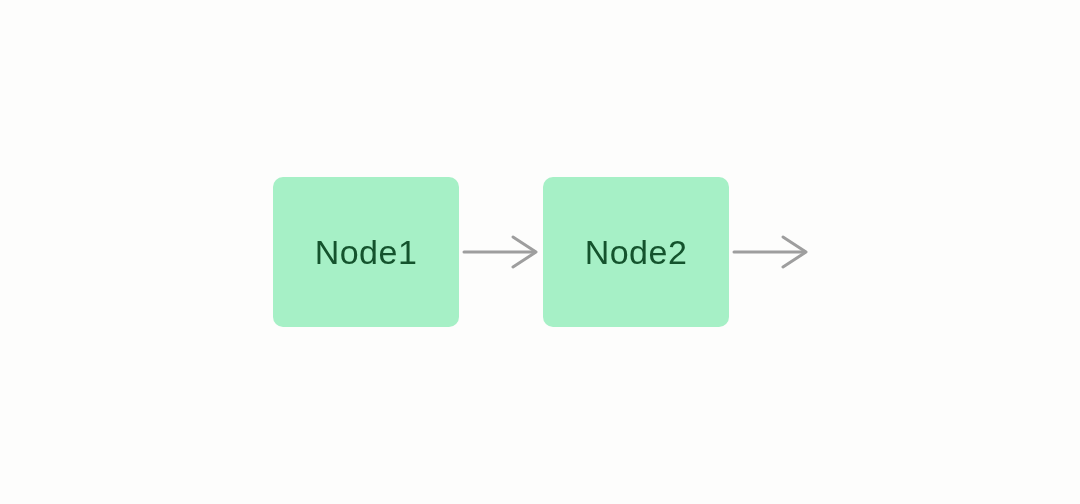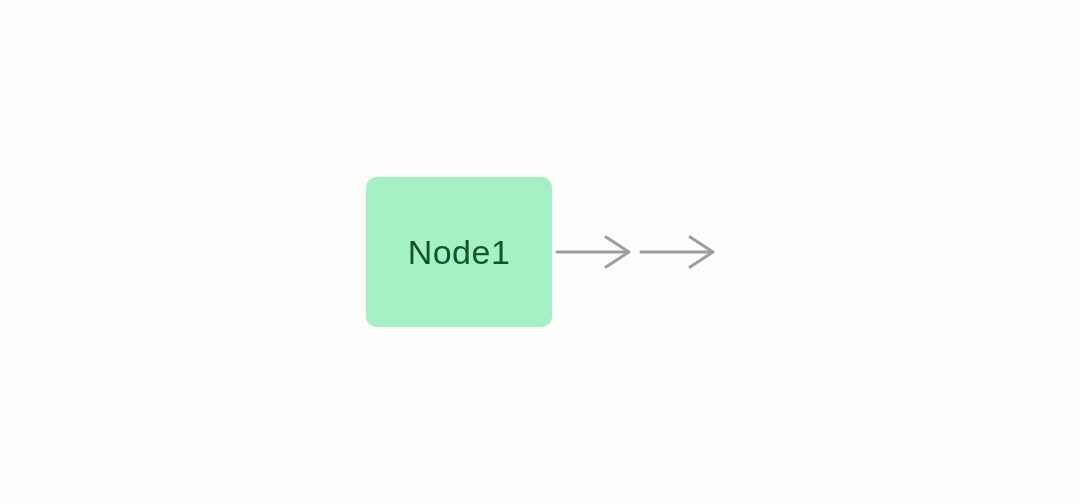--- a/index.html
+++ b/index.html
@@ -68,20 +68,23 @@
       <span>
         <svg width="84" height="40" viewBox="0 0 84 40">
           <g stroke="#9e9e9e" stroke-width="3" fill="none" stroke-linecap="round" stroke-linejoin="round">
             <line x1="5" y1="20" x2="75" y2="20"></line>
             <path d="M 54 5 L 77 20 L 54 35"></path>
           </g>
         </svg>
       </span>
     </div>
 
+    <div class="node">
+      <span class="node-label">Node2</span>
+    </div>
 
     <div class="edge">
       <span>
         <svg width="84" height="40" viewBox="0 0 84 40">
           <g stroke="#9e9e9e" stroke-width="3" fill="none" stroke-linecap="round" stroke-linejoin="round">
             <line x1="5" y1="20" x2="75" y2="20"></line>
             <path d="M 54 5 L 77 20 L 54 35"></path>
           </g>
         </svg>
       </span>

